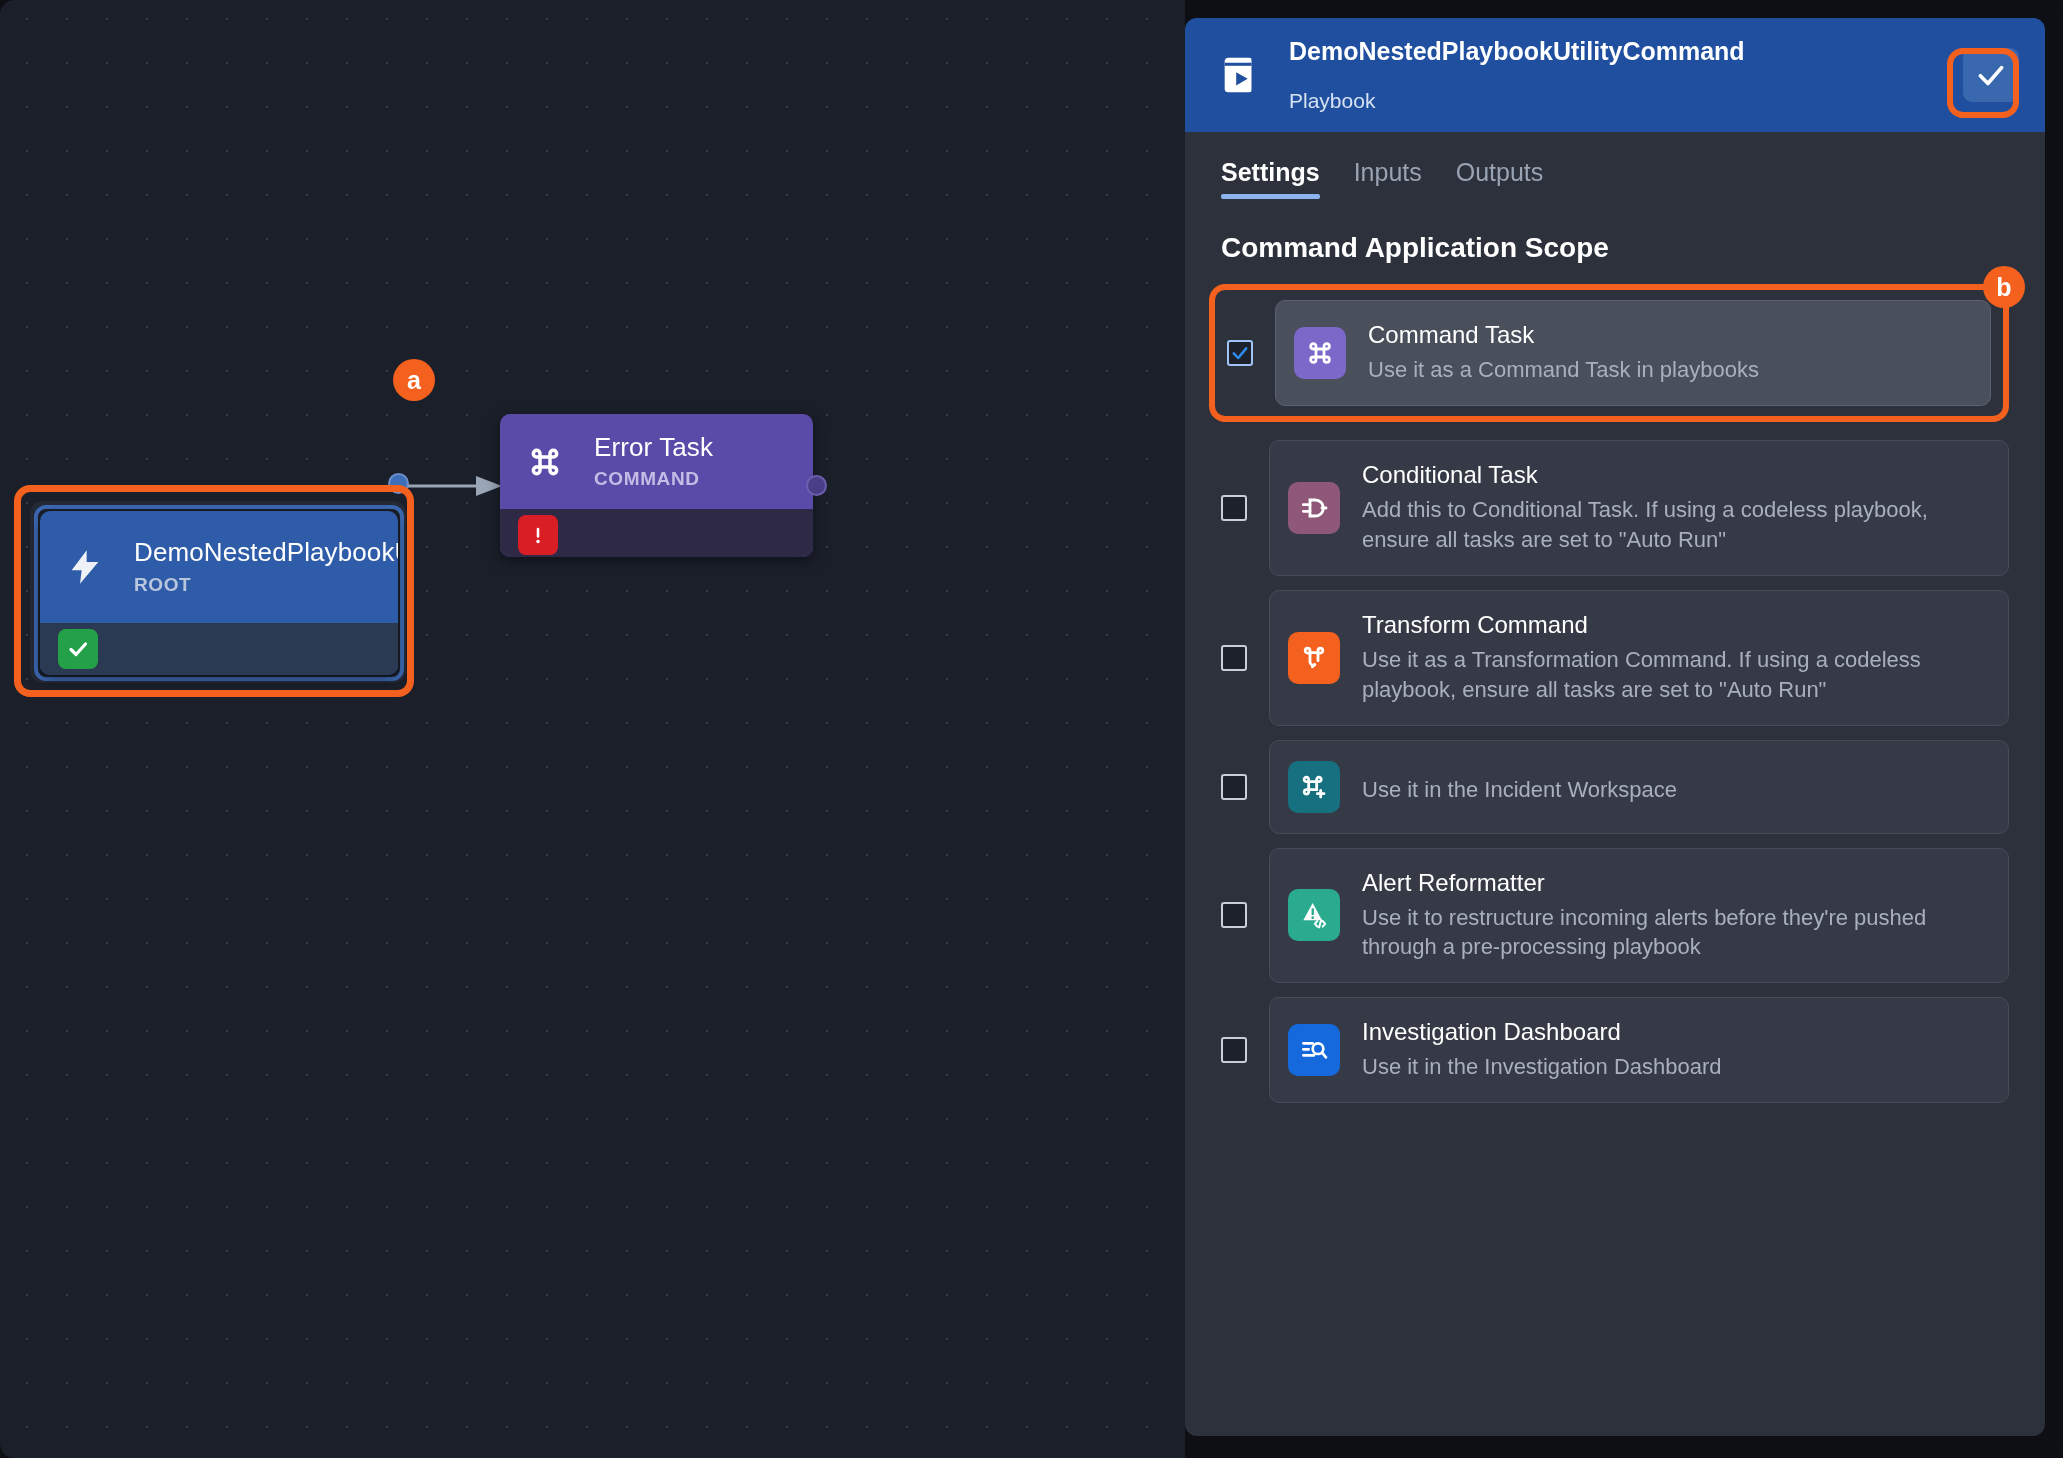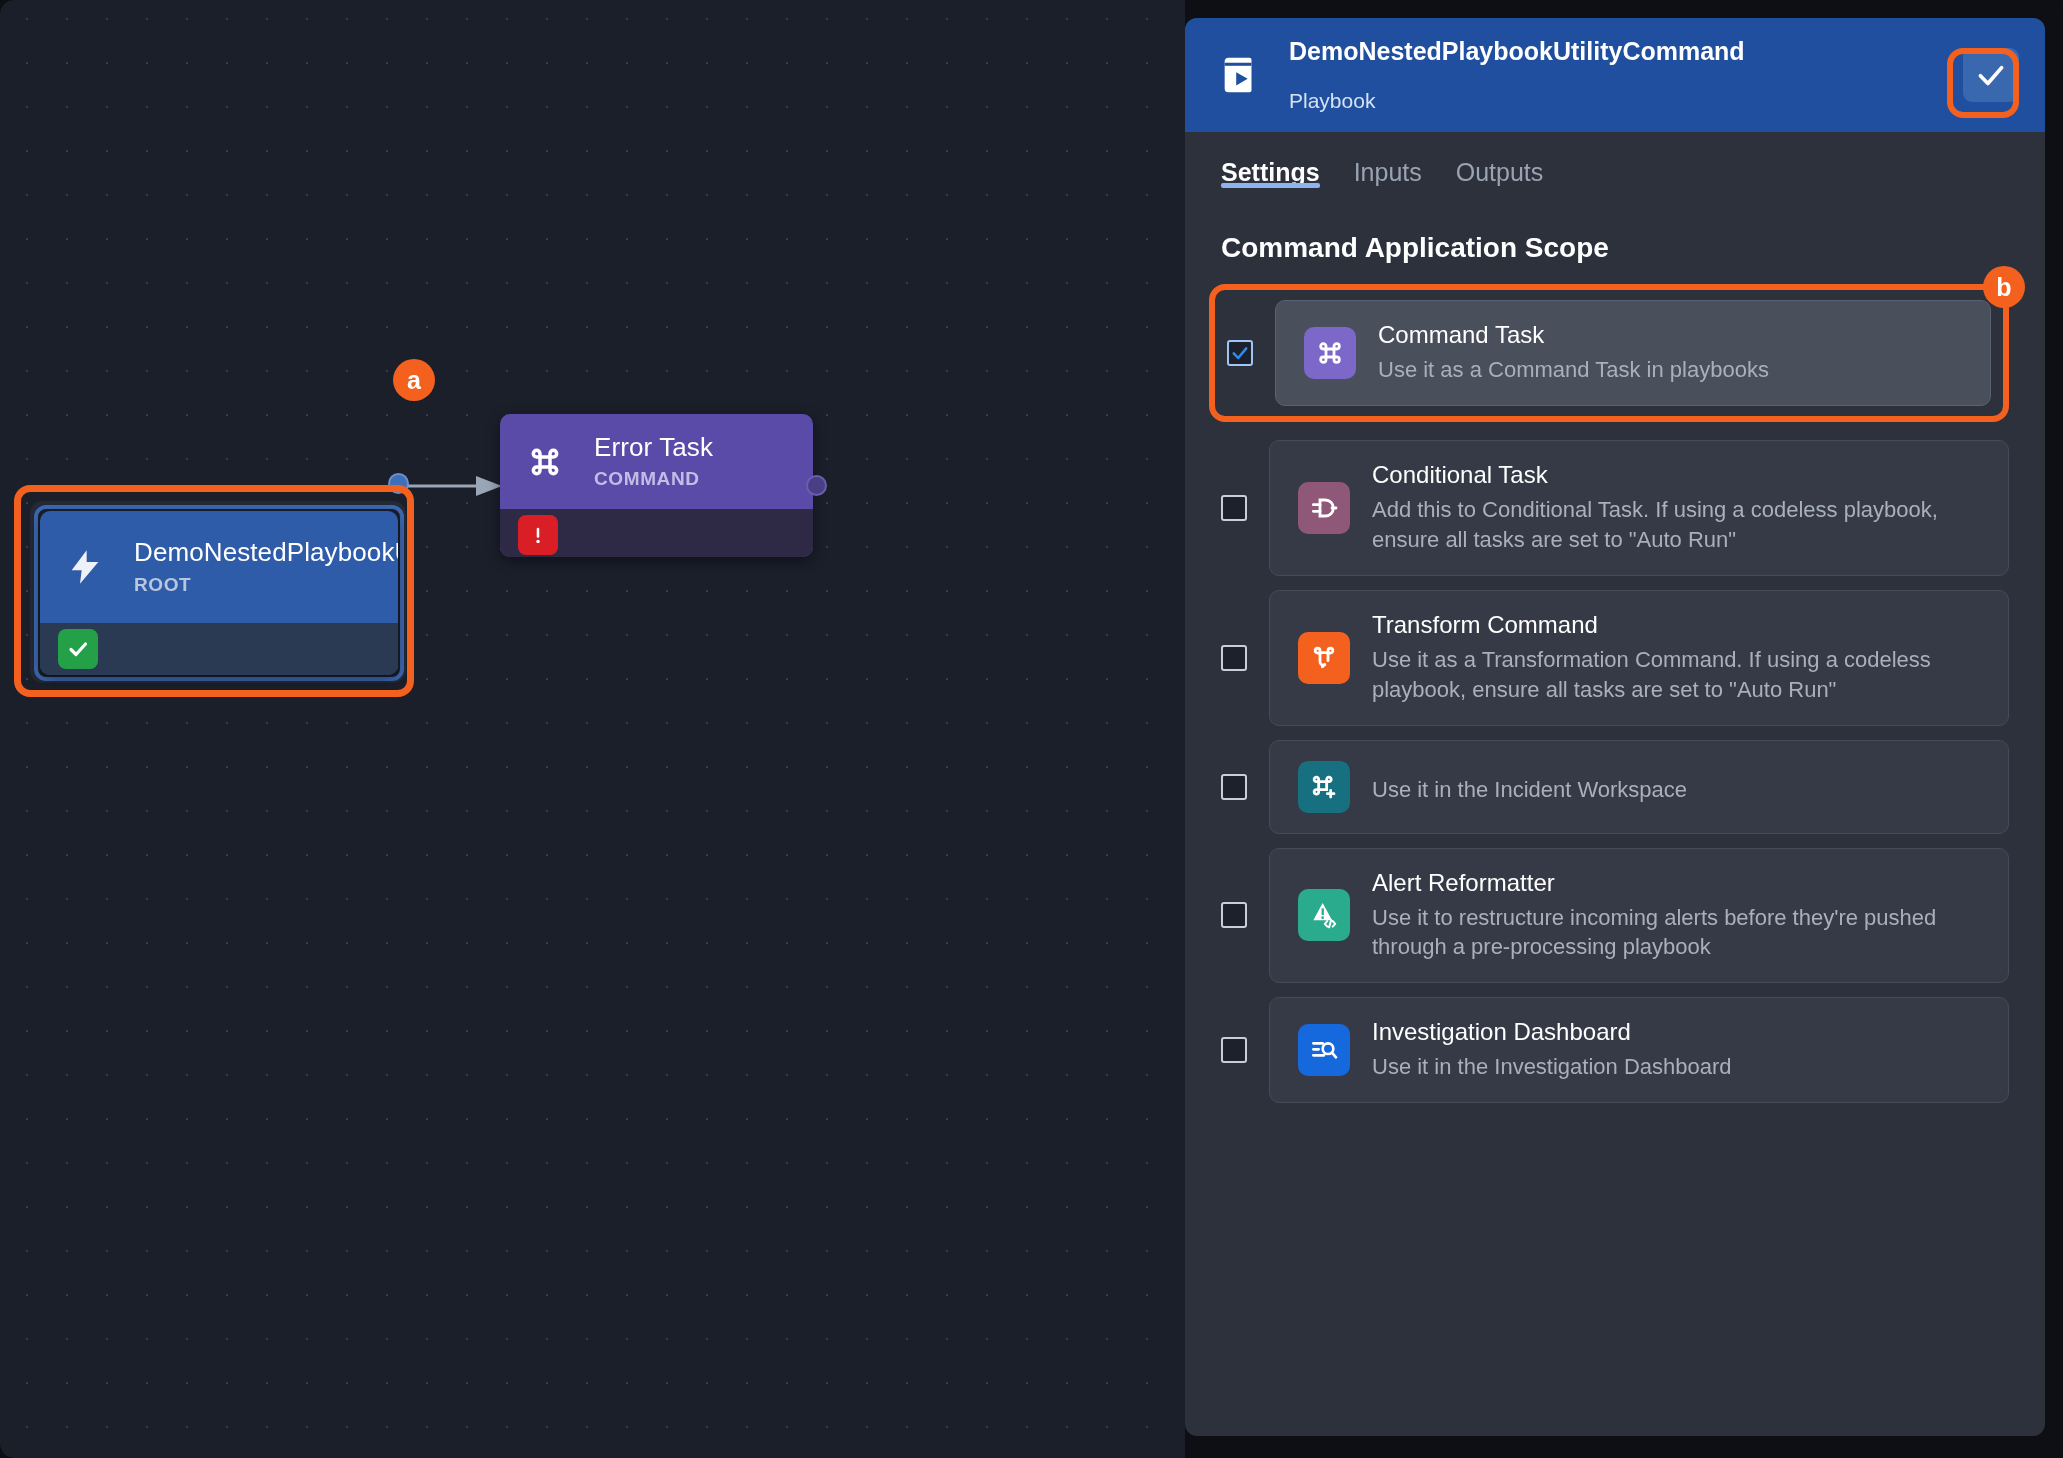--- a/index.html
+++ b/index.html
@@ -49,38 +49,38 @@
   #panel{position:absolute;left:1185px;top:18px;width:860px;height:1418px;background:#2c313c;border-radius:12px;overflow:hidden;}
   #phead{height:114px;background:#1f4f9e;display:flex;align-items:center;padding:0 26px 0 32px;}
   #phead-ico{flex:0 0 auto;margin-right:26px;display:flex;align-items:center;}
   #phead-txt{flex:1 1 auto;}
   #phead-title{font-size:25px;font-weight:bold;color:#fff;}
   #phead-sub{font-size:21px;color:#d6e2f3;margin-top:23px;}
   #save-btn{width:56px;height:54px;border-radius:9px;background:#3a68ae;display:flex;align-items:center;justify-content:center;position:relative;}
   #save-ring{position:absolute;right:26px;top:30px;width:72px;height:70px;border:6px solid #f4601e;border-radius:16px;box-sizing:border-box;z-index:30;}
 
   #tabs{display:flex;gap:34px;padding:26px 36px 0 36px;position:relative;z-index:5;background:#2c313c;}
-  .tab{font-size:25px;color:#9aa3b2;padding-bottom:1px;position:relative;}
+  .tab{font-size:25px;color:#9aa3b2;padding-bottom:12px;position:relative;}
   .tab.active{color:#fff;font-weight:bold;}
   .tab.active:after{content:"";position:absolute;left:0;bottom:0;width:100%;height:5px;background:#8cb4f0;border-radius:2px;}
 
   #scroll{position:absolute;left:0;top:150px;width:860px;height:1268px;overflow:hidden;}
   #clip-row{display:flex;align-items:center;gap:14px;padding:0 36px;height:40px;margin-top:-16px;}
   .cbox{width:26px;height:26px;border:2px solid #c9cfd9;border-radius:3px;box-sizing:border-box;background:#1d212b;flex:0 0 auto;
     display:flex;align-items:center;justify-content:center;}
   .cbox.checked{border-color:#9ec5f5;}
   #clip-label{font-size:24px;color:#aab2c0;}
 
   #sec-title{font-size:28px;font-weight:bold;color:#fff;padding:40px 36px 0 36px;}
   #sec-desc{font-size:22px;color:#a8b0bd;padding:12px 56px 0 36px;line-height:1.35;}
 
   #opts{padding:16px 36px 0 36px;}
   .opt-row{display:flex;align-items:center;gap:22px;margin-bottom:14px;position:relative;}
   .opt-card{flex:1 1 auto;background:#353a46;border:1px solid #454b58;border-radius:10px;
-    display:flex;align-items:center;gap:22px;padding:20px 28px;box-sizing:border-box;min-height:92px;}
+    display:flex;align-items:center;gap:22px;padding:20px 18px;box-sizing:border-box;min-height:92px;}
   .opt-ico{flex:0 0 auto;width:52px;height:52px;border-radius:10px;display:flex;align-items:center;justify-content:center;}
   .opt-txt{flex:1 1 auto;}
   .opt-name{font-size:24px;color:#fff;}
   .opt-desc{font-size:22px;color:#a8b0bd;line-height:1.36;margin-top:6px;}
   .opt-row.highlight{border:6px solid #f4601e;border-radius:16px;padding:10px 12px;margin:4px 0 18px -12px;}
   .opt-row.highlight .opt-card{background:#4a4f5c;border-color:#5a6170;}
 </style>
 </head>
 <body>
 

